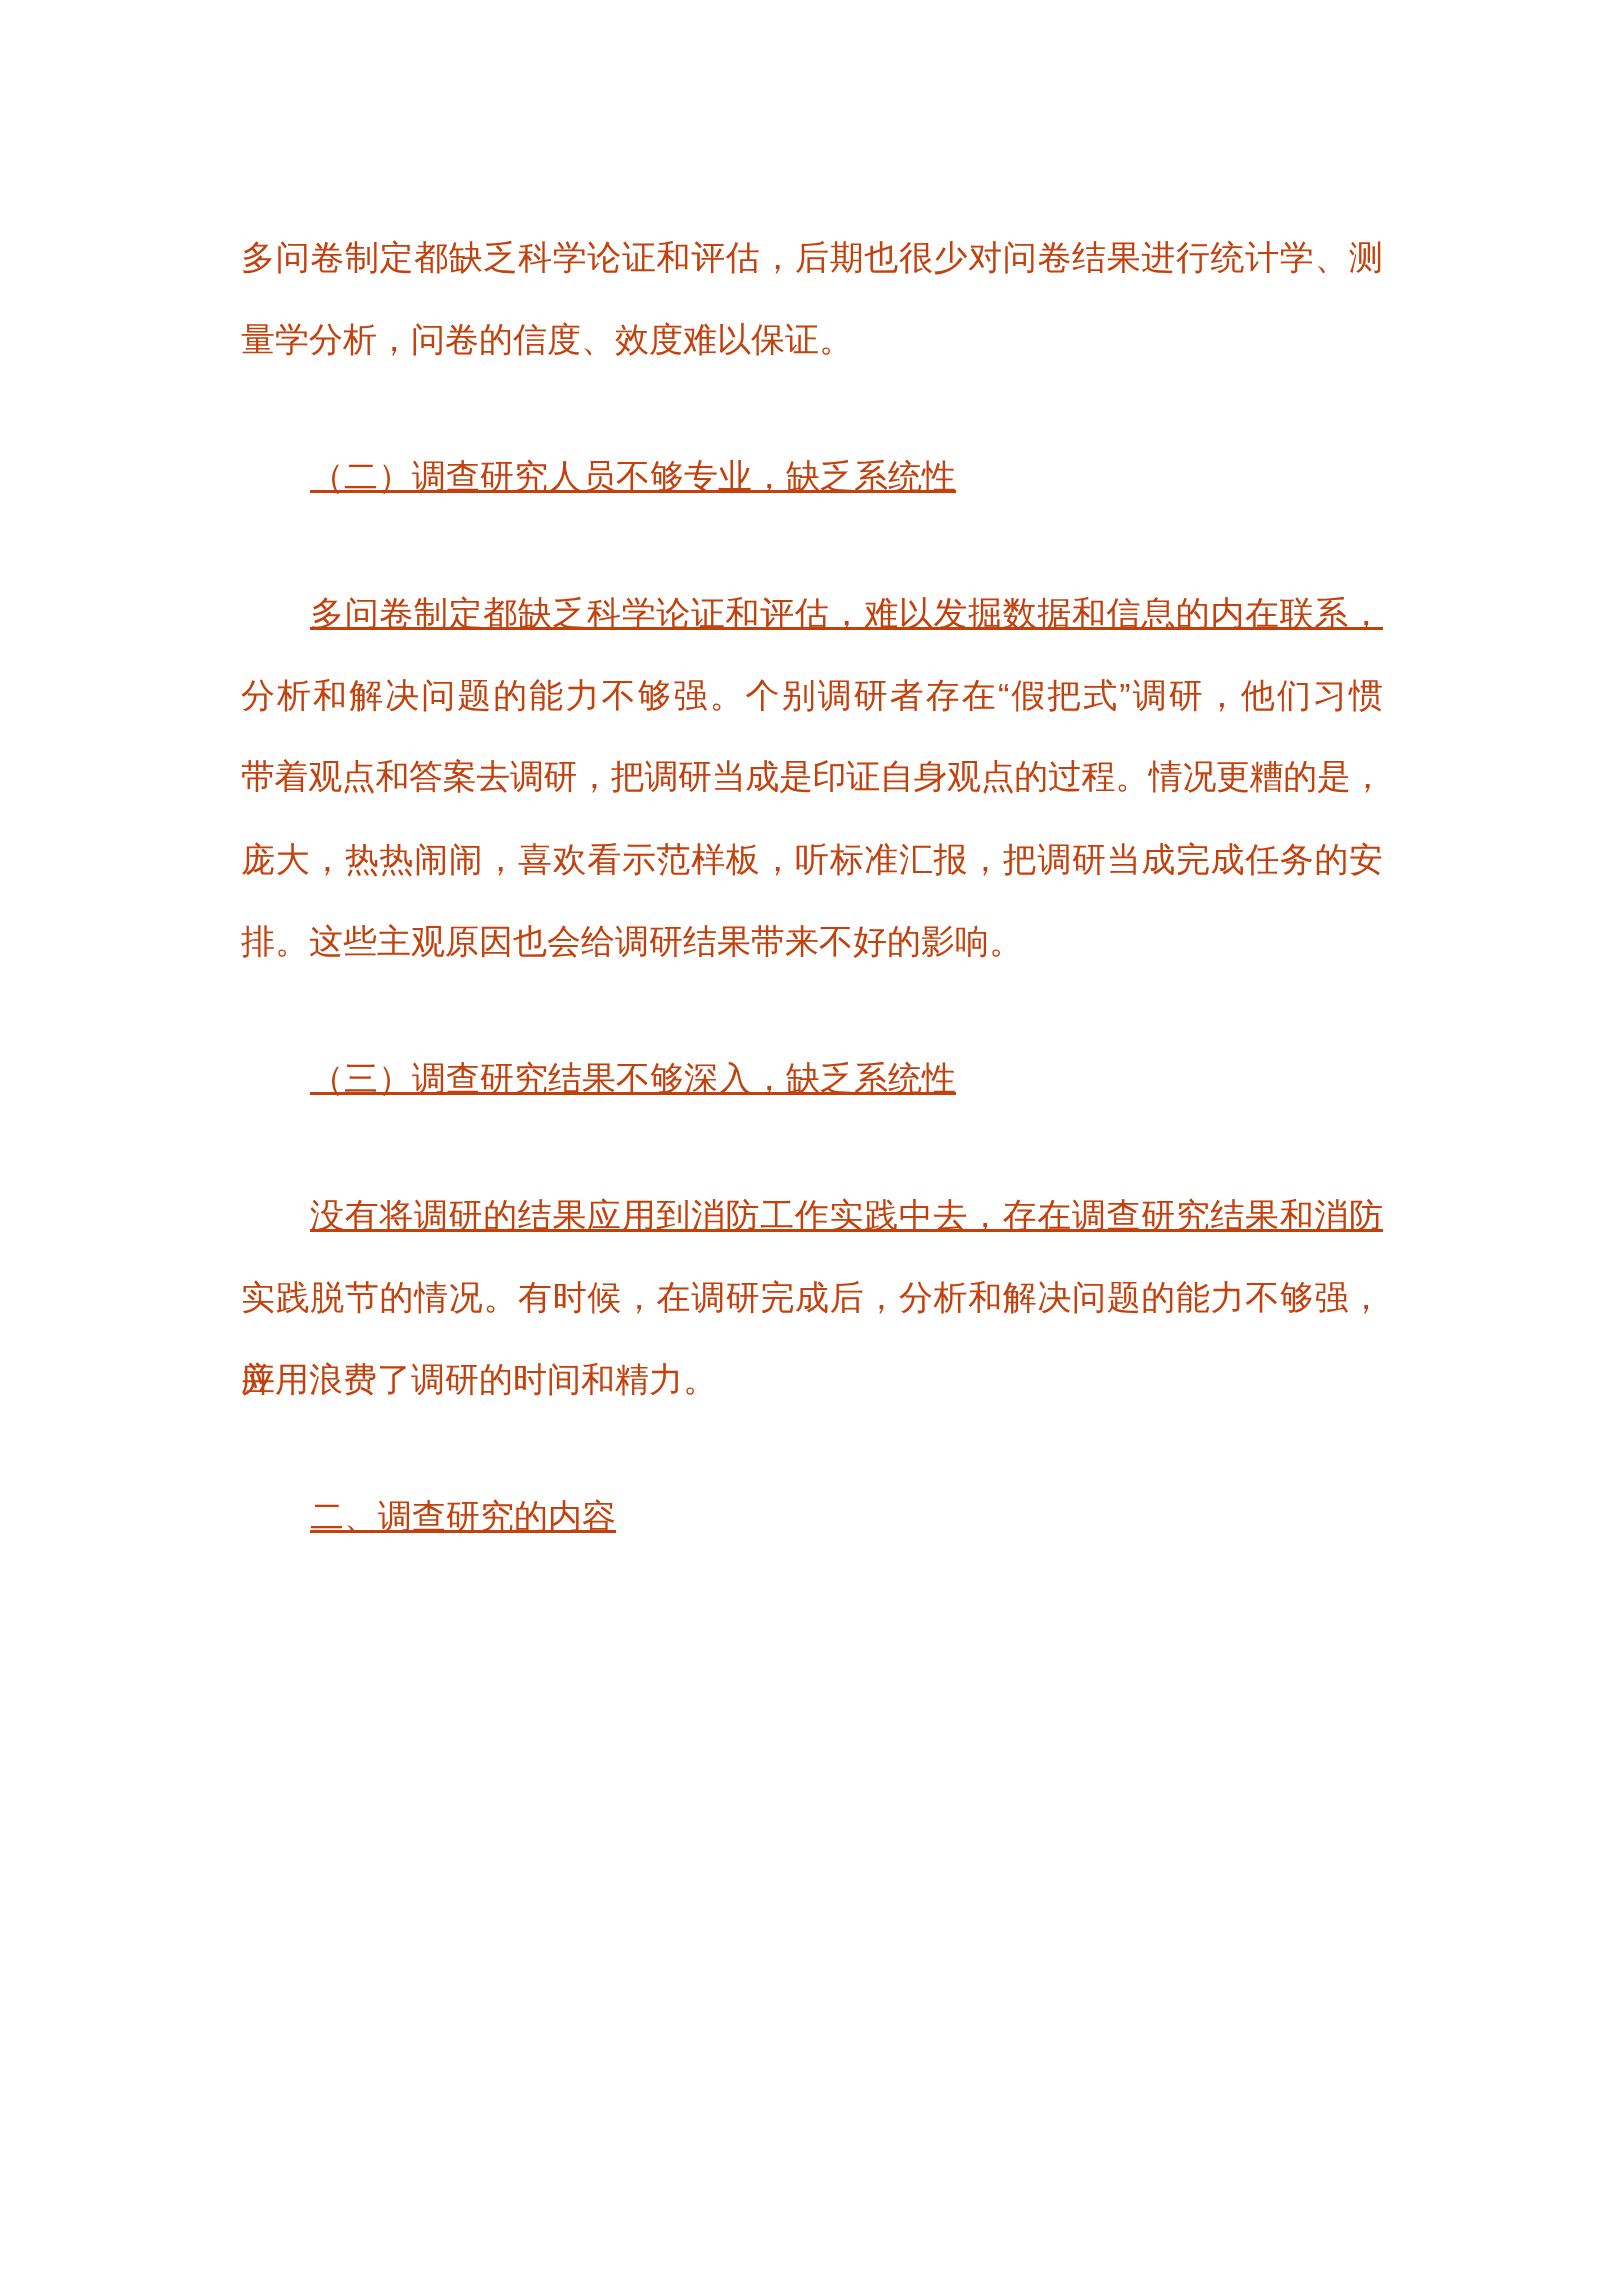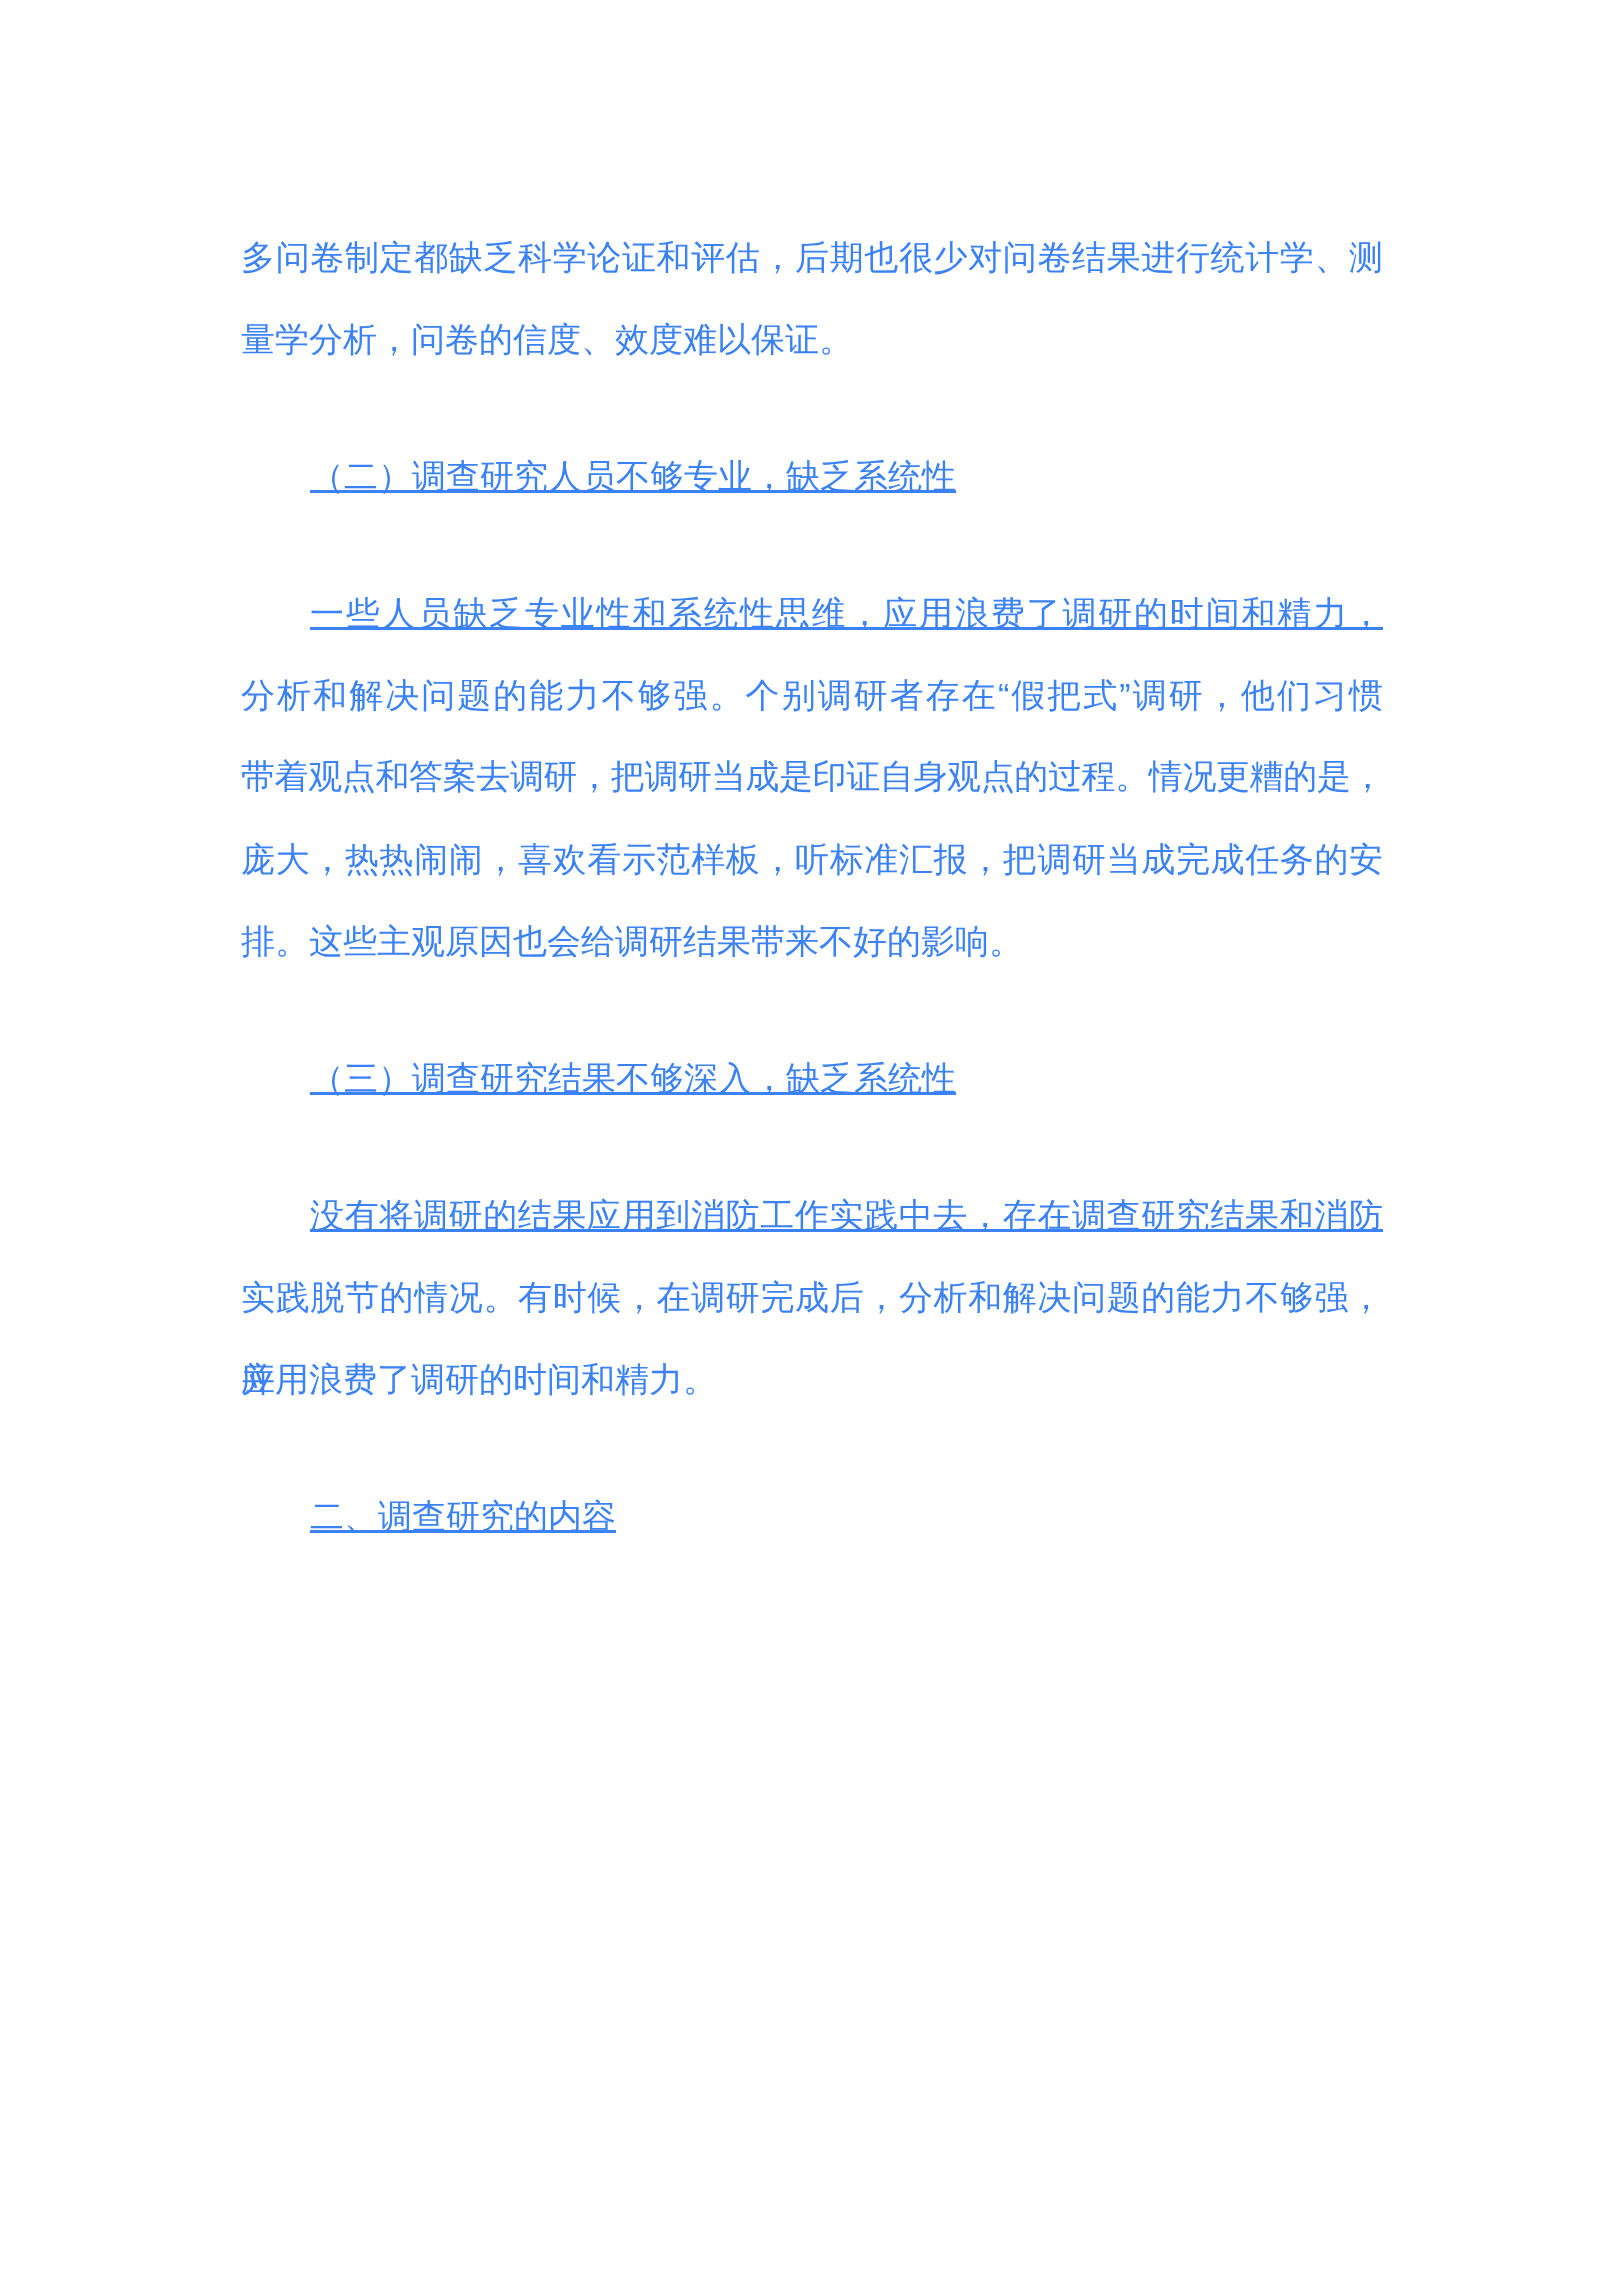--- a/index.html
+++ b/index.html
@@ -9,21 +9,21 @@
   }
   .page {
     position: relative;
     width: 1621px;
     height: 1800px;
     box-sizing: border-box;
     padding: 216px 238px 0 241px;
     overflow: hidden;
     background: #ffffff;
     font-family: "Liberation Sans", sans-serif;
-    color: #3b82f6;
+    color: #c2410c;
   }
   .block {
     margin: 0 0 55px 0;
   }
   .line {
     font-size: 34px;
     height: 82px;
     line-height: 82px;
     white-space: normal;
     text-align: right;
@@ -53,21 +53,21 @@
   <div class="block">
     <div class="line just">多问卷制定都缺乏科学论证和评估，后期也很少对问卷结果进行统计学、测</div>
     <div class="line">量学分析，问卷的信度、效度难以保证。</div>
   </div>
 
   <div class="block">
     <div class="line indent">（二）调查研究人员不够专业，缺乏系统性</div>
   </div>
 
   <div class="block">
-    <div class="line just indent">一些人员缺乏专业性和系统性思维，应用浪费了调研的时间和精力，</div>
+    <div class="line just indent">多问卷制定都缺乏科学论证和评估，难以发掘数据和信息的内在联系，</div>
     <div class="line just">分析和解决问题的能力不够强。个别调研者存在“假把式”调研，他们习惯</div>
     <div class="line just tight">带着观点和答案去调研，把调研当成是印证自身观点的过程。情况更糟的是，</div>
     <div class="line just">庞大，热热闹闹，喜欢看示范样板，听标准汇报，把调研当成完成任务的安</div>
     <div class="line">排。这些主观原因也会给调研结果带来不好的影响。</div>
   </div>
 
   <div class="block">
     <div class="line indent">（三）调查研究结果不够深入，缺乏系统性</div>
   </div>
 

